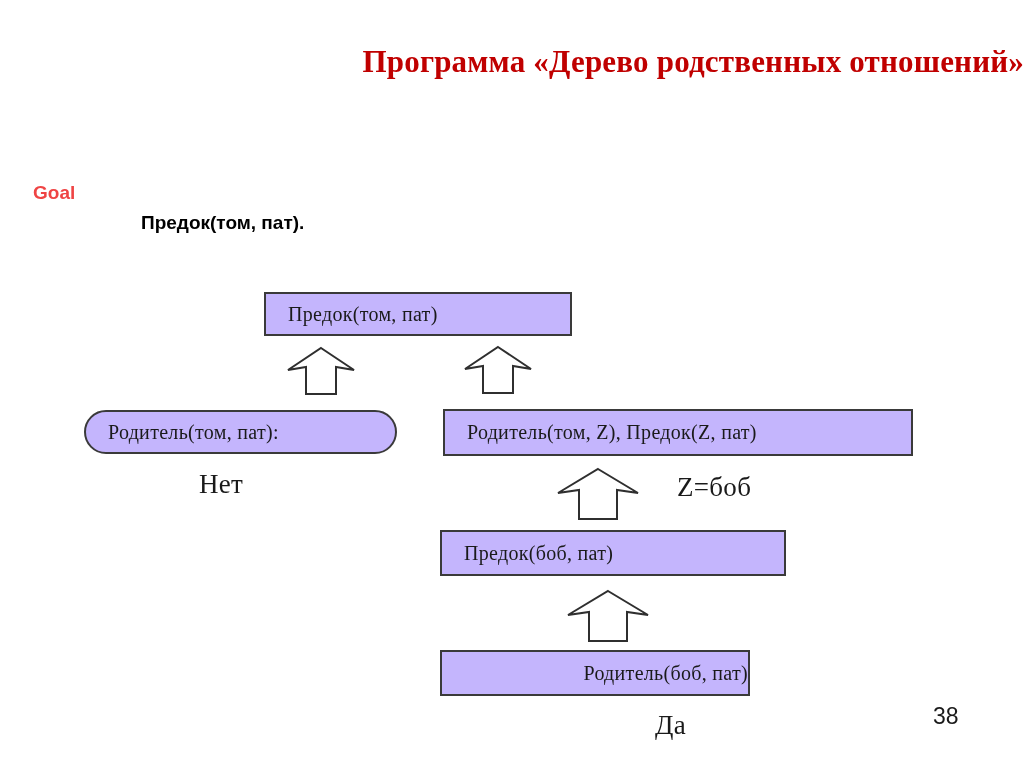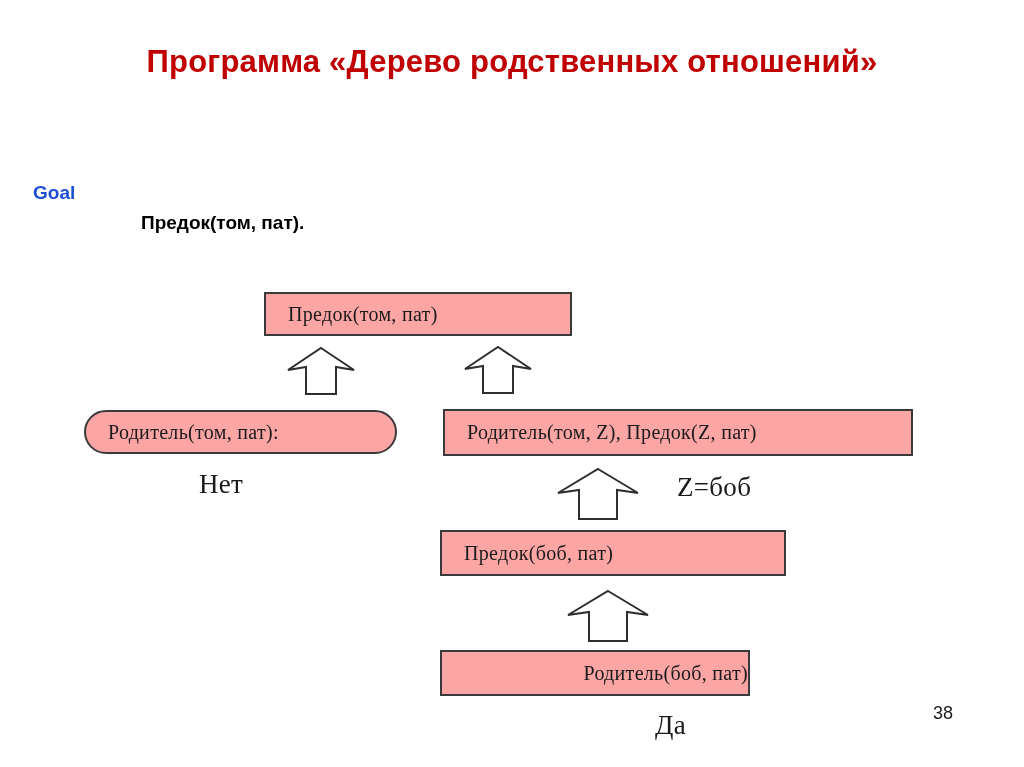--- a/index.html
+++ b/index.html
@@ -24,22 +24,22 @@
     width: 1024px;
     height: 767px;
   }
 
   
   .slide-title {
     position: absolute;
     left: 0;
     top: 44px;
     width: 1024px;
-    text-align: center;
-    font-family: Liberation Sans, sans-serif;
+    text-align: right;
+    font-family: Liberation Serif, serif;
     font-weight: bold;
     font-size: 31px;
     letter-spacing: 0.2px;
     color: #c00000;
     white-space: nowrap;
   }
 
   .subtitle {
     position: absolute;
     left: 33px;
@@ -51,21 +51,21 @@
     white-space: nowrap;
   }
 
   .goal-label {
     position: absolute;
     left: 33px;
     top: 182px;
     font-family: "Liberation Sans", sans-serif;
     font-weight: bold;
     font-size: 19px;
-    color: #1d4ed8;
+    color: #ef4444;
     white-space: nowrap;
   }
 
   .goal-value {
     position: absolute;
     left: 141px;
     top: 212px;
     font-family: "Liberation Sans", sans-serif;
     font-weight: bold;
     font-size: 19px;
@@ -79,21 +79,21 @@
     left: 0;
     top: 0;
     width: 1024px;
     height: 767px;
   }
 
   .node-box {
     position: absolute;
     box-sizing: border-box;
     border: 2px solid #3a3a3a;
-    background: #fca5a5;
+    background: #c4b5fd;
     display: flex;
     align-items: center;
   }
   .node-box .node-text {
     font-family: "Liberation Serif", serif;
     font-size: 20px;
     color: #1a1a1a;
     padding-left: 22px;
     white-space: nowrap;
     letter-spacing: 0.3px;
@@ -129,21 +129,21 @@
   #label-net   { left: 199px; top: 469px; }
   #label-zbob  { left: 677px; top: 472px; }
   #label-da    { left: 639px; top: 710px; margin-left: 16px; }
 
   
   .page-number {
     position: absolute;
     left: 933px;
     top: 703px;
     font-family: "Liberation Sans", sans-serif;
-    font-size: 18px;
+    font-size: 23px;
     color: #1a1a1a;
   }
 </style>
 </head>
 <body>
 
 <div id="slide">
 
   <div class="slide-title">Программа «Дерево родственных отношений»</div>
 

